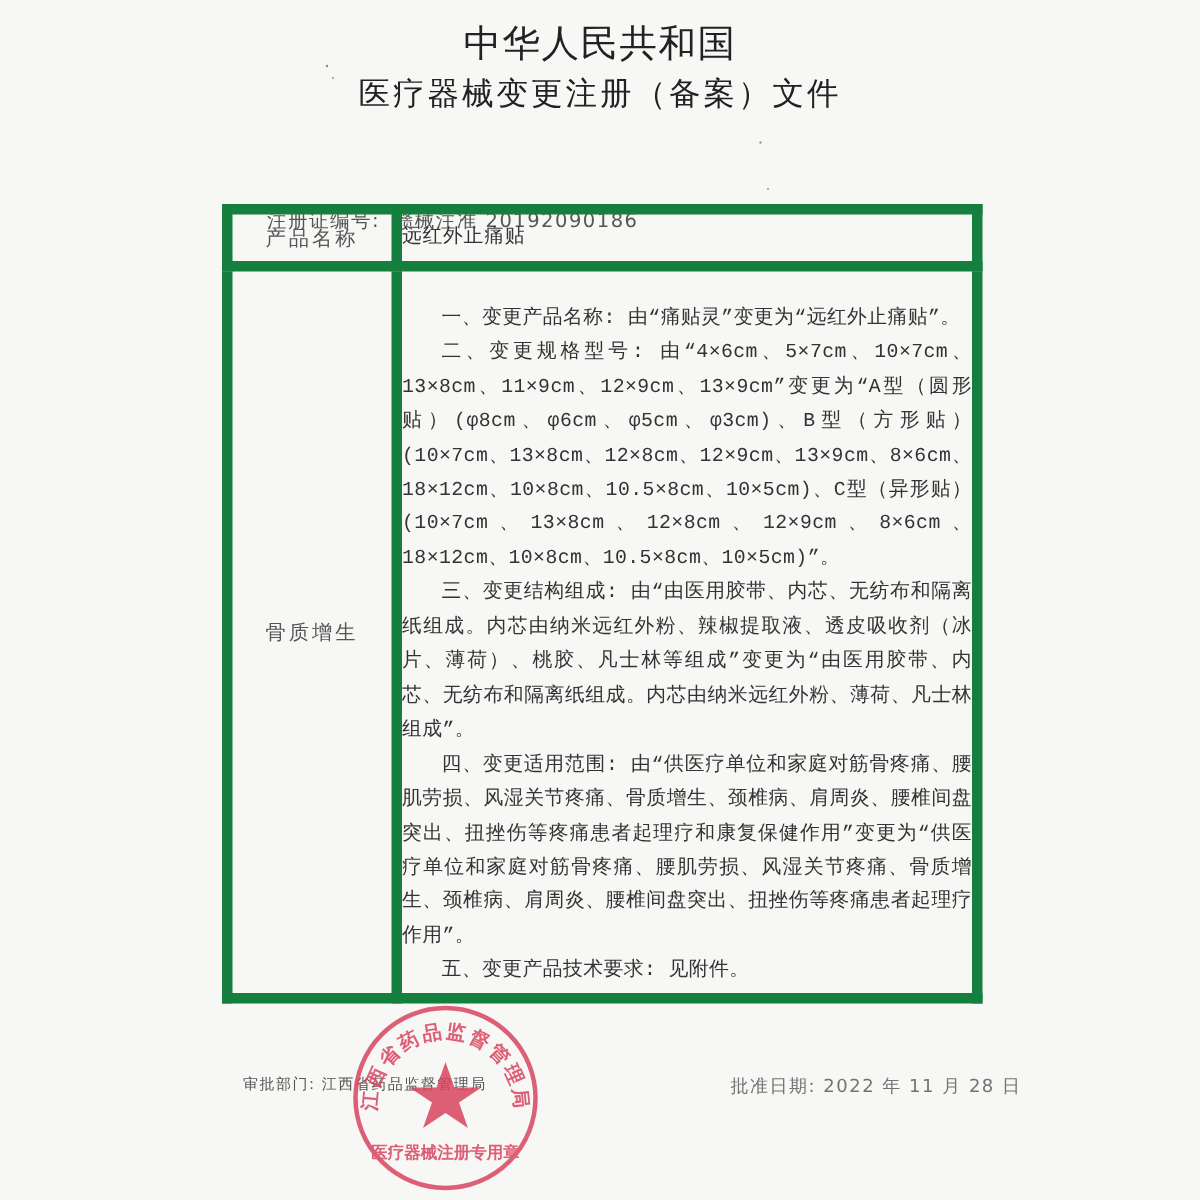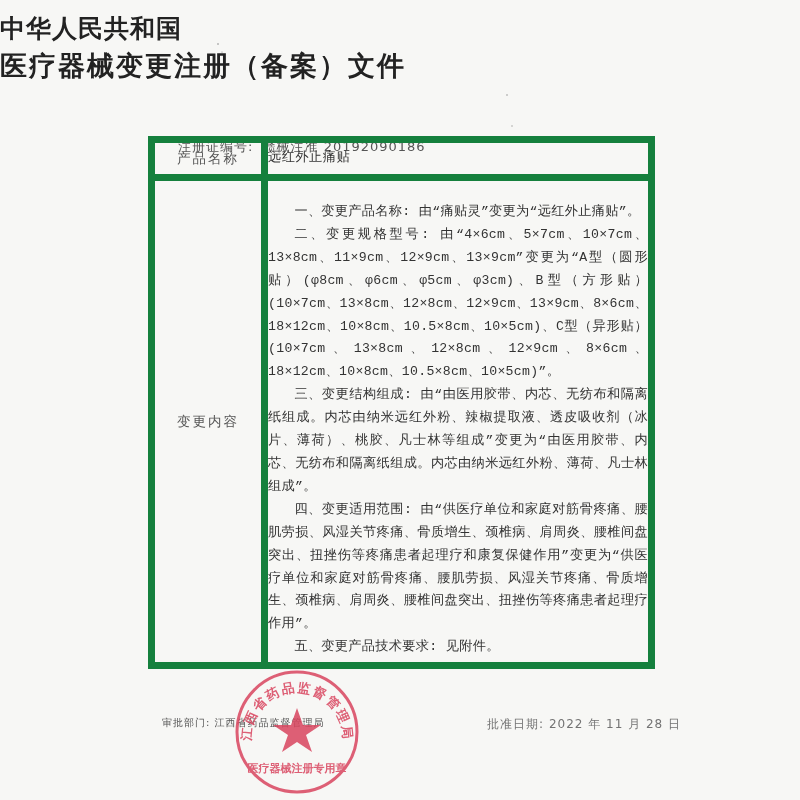--- a/index.html
+++ b/index.html
@@ -4,25 +4,25 @@
 <style>
   html, body { margin: 0; padding: 0; }
   body {
     width: 800px; height: 800px; overflow: hidden; position: relative;
     background: #f7f7f5;
     font-family: "DejaVu Serif", "Liberation Serif", serif;
     color: #3a3a3a;
   }
   .page { position: absolute; left: 0; top: 0; width: 800px; height: 800px; }
   .title1, .title2 {
-    position: absolute; left: 0; width: 800px; text-align: left;
-    font-weight: bold; color: #222; letter-spacing: 1px;
+    position: absolute; left: 0; width: 800px; text-align: center;
+    font-weight: normal; color: #222; letter-spacing: 1px;
   }
   .title1 { top: 12px; font-size: 25px; }
-  .title2 { top: 48px; font-size: 27px; letter-spacing: 2px; }
+  .title2 { top: 48px; font-size: 21px; letter-spacing: 2px; }
   .regno {
     position: absolute; left: 178px; top: 114px; font-size: 13px; color: #555;
     font-family: "DejaVu Sans", sans-serif; letter-spacing: 1px; margin-top: 24px;
   }
   .regno .val { margin-left: 4px; }
   table.doc {
     position: absolute; left: 148px; top: 136px; width: 507px;
     border-collapse: collapse; font-size: 13.2px;
   }
   table.doc td { border: 7px solid #15803d; vertical-align: middle; padding: 0; font-family: Liberation Mono, monospace; }
@@ -63,21 +63,21 @@
     <span class="val">赣械注准 20192090186</span>
   </div>
 
   <table class="doc">
     <tbody>
         <tr class="r-name">
       <td class="label">产品名称</td>
       <td class="content plain">远红外止痛贴</td>
     </tr>
     <tr class="r-change">
-      <td class="label">变更内容</td>
+      <td class="label">骨质增生</td>
       <td class="content">
         <div class="para">一、变更产品名称: 由“痛贴灵”变更为“远红外止痛贴”。</div>
         <div class="para">二、变更规格型号: 由“4×6cm、5×7cm、10×7cm、13×8cm、11×9cm、12×9cm、13×9cm”变更为“A型（圆形贴）(φ8cm、φ6cm、φ5cm、φ3cm)、B型（方形贴）(10×7cm、13×8cm、12×8cm、12×9cm、13×9cm、8×6cm、18×12cm、10×8cm、10.5×8cm、10×5cm)、C型（异形贴）(10×7cm、13×8cm、12×8cm、12×9cm、8×6cm、18×12cm、10×8cm、10.5×8cm、10×5cm)”。</div>
         <div class="para">三、变更结构组成: 由“由医用胶带、内芯、无纺布和隔离纸组成。内芯由纳米远红外粉、辣椒提取液、透皮吸收剂（冰片、薄荷）、桃胶、凡士林等组成”变更为“由医用胶带、内芯、无纺布和隔离纸组成。内芯由纳米远红外粉、薄荷、凡士林组成”。</div>
         <div class="para">四、变更适用范围: 由“供医疗单位和家庭对筋骨疼痛、腰肌劳损、风湿关节疼痛、骨质增生、颈椎病、肩周炎、腰椎间盘突出、扭挫伤等疼痛患者起理疗和康复保健作用”变更为“供医疗单位和家庭对筋骨疼痛、腰肌劳损、风湿关节疼痛、骨质增生、颈椎病、肩周炎、腰椎间盘突出、扭挫伤等疼痛患者起理疗作用”。</div>
         <div class="para">五、变更产品技术要求: 见附件。</div>
       </td>
     </tr>
   </tbody>
     </table>

